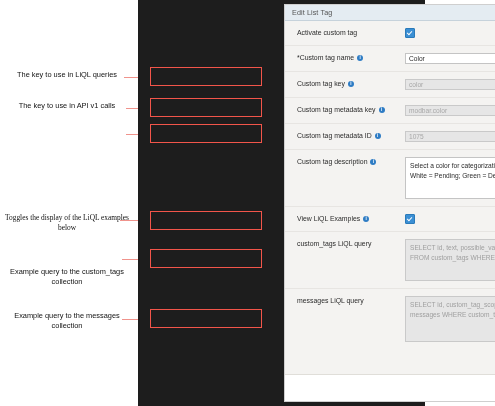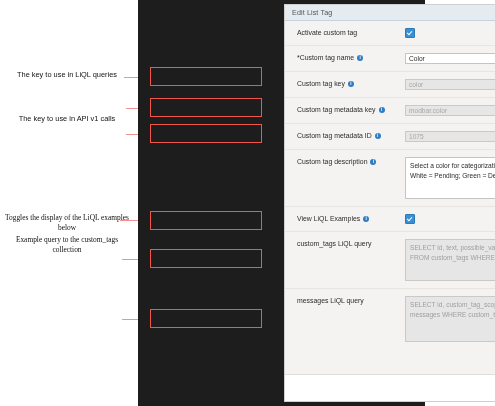--- a/index.html
+++ b/index.html
@@ -104,31 +104,32 @@
   }
 </style>
 </head>
 <body>
 
 <div class="annotations">
 
   <div class="anno" style="top:70px;">The key to use in LiQL queries</div>
   <div class="anno-line" style="top:77px;left:124px;width:30px;"></div>
 
-  <div class="anno" style="top:101px;margin-top:13px;">The key to use in API v1 calls</div>
+  <div class="anno" style="top:101px;">The key to use in API v1 calls</div>
   <div class="anno-line" style="top:108px;left:126px;width:28px;"></div>
 
   <div class="anno-line" style="top:134px;left:126px;width:28px;"></div>
 
   <div class="anno" style="top:213px;font-family:Liberation Serif, serif;">Toggles the display of the LiQL examples below</div>
   <div class="anno-line" style="top:220px;left:120px;width:34px;"></div>
 
-  <div class="anno" style="top:235px;font-family:Liberation Serif, serif;">Example query to the custom_tags collection</div>
+  <div class="anno" style="top:267px;">Example query to the custom_tags collection</div>
   <div class="anno-line" style="top:259px;left:122px;width:32px;"></div>
 
+  <div class="anno" style="top:311px;">Example query to the messages collection</div>
   <div class="anno-line" style="top:319px;left:122px;width:32px;"></div>
 
 </div>
 
 <div class="frame">
   <div class="frame-inner">
 
     <div class="dialog">
 
       <div class="titlebar">

